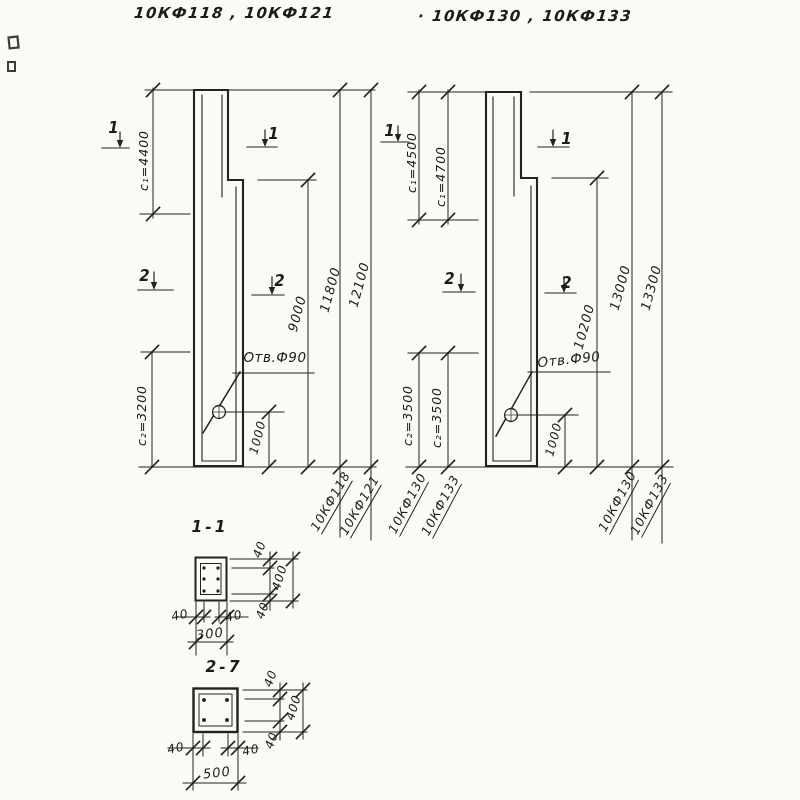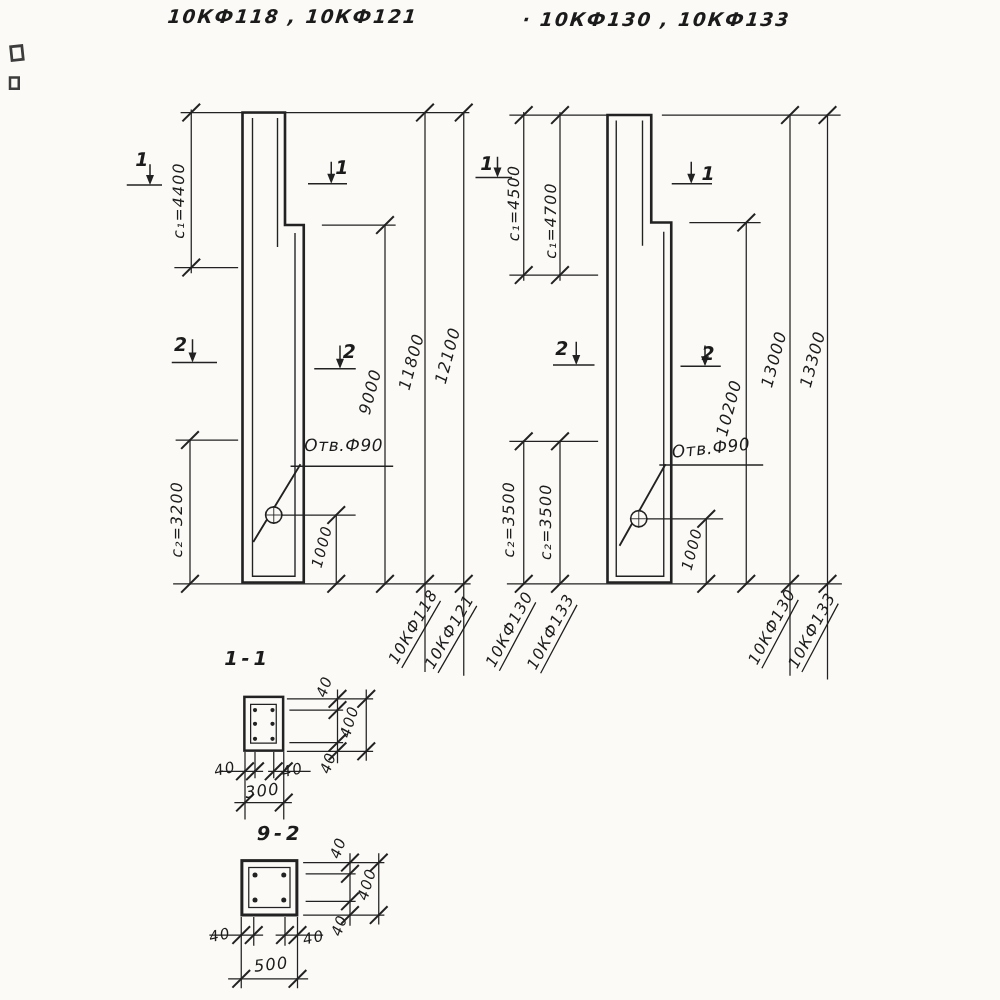--- a/index.html
+++ b/index.html
@@ -199,29 +199,29 @@
 <div class="lbl rot75 small" style="left:535px;top:432px;width:38px;">1000</div>
 <div class="lbl rot62 mark" style="left:376px;top:497px;width:62px;">10КФ130</div>
 <div class="lbl rot62 mark" style="left:409px;top:499px;width:62px;">10КФ133</div>
 <div class="lbl rot62 mark" style="left:586px;top:495px;width:62px;">10КФ130</div>
 <div class="lbl rot62 mark" style="left:618px;top:498px;width:62px;">10КФ133</div>
 <div class="lbl secdigit" style="left:383px;top:123px;width:14px;">1</div>
 <div class="lbl secdigit" style="left:560px;top:131px;width:14px;">1</div>
 <div class="lbl secdigit" style="left:443px;top:271px;width:14px;">2</div>
 <div class="lbl secdigit" style="left:560px;top:275px;width:14px;">2</div>
 
-<div class="lbl sectitle" style="left:176px;top:520px;width:44px;">1-1</div>
+<div class="lbl sectitle" style="left:188px;top:520px;width:44px;">1-1</div>
 <div class="lbl rot70 small" style="left:247px;top:542px;width:26px;">40</div>
 <div class="lbl rot73 small" style="left:263px;top:570px;width:34px;">400</div>
 <div class="lbl rot70 small" style="left:250px;top:603px;width:26px;">40</div>
 <div class="lbl rot12 small" style="left:167px;top:608px;width:26px;">40</div>
 <div class="lbl rot12 small" style="left:221px;top:609px;width:26px;">40</div>
 <div class="lbl rot6" style="left:194px;top:626px;width:32px;">300</div>
 
-<div class="lbl sectitle" style="left:201px;top:660px;width:46px;">9-2</div>
+<div class="lbl sectitle" style="left:201px;top:660px;width:46px;">2-7</div>
 <div class="lbl rot70 small" style="left:258px;top:671px;width:26px;">40</div>
 <div class="lbl rot73 small" style="left:277px;top:700px;width:34px;">400</div>
 <div class="lbl rot70 small" style="left:259px;top:733px;width:26px;">40</div>
 <div class="lbl rot12 small" style="left:163px;top:741px;width:26px;">40</div>
 <div class="lbl rot12 small" style="left:238px;top:743px;width:26px;">40</div>
 <div class="lbl rot6" style="left:200px;top:765px;width:34px;">500</div>
 
 </div>
 
 </body></html>

